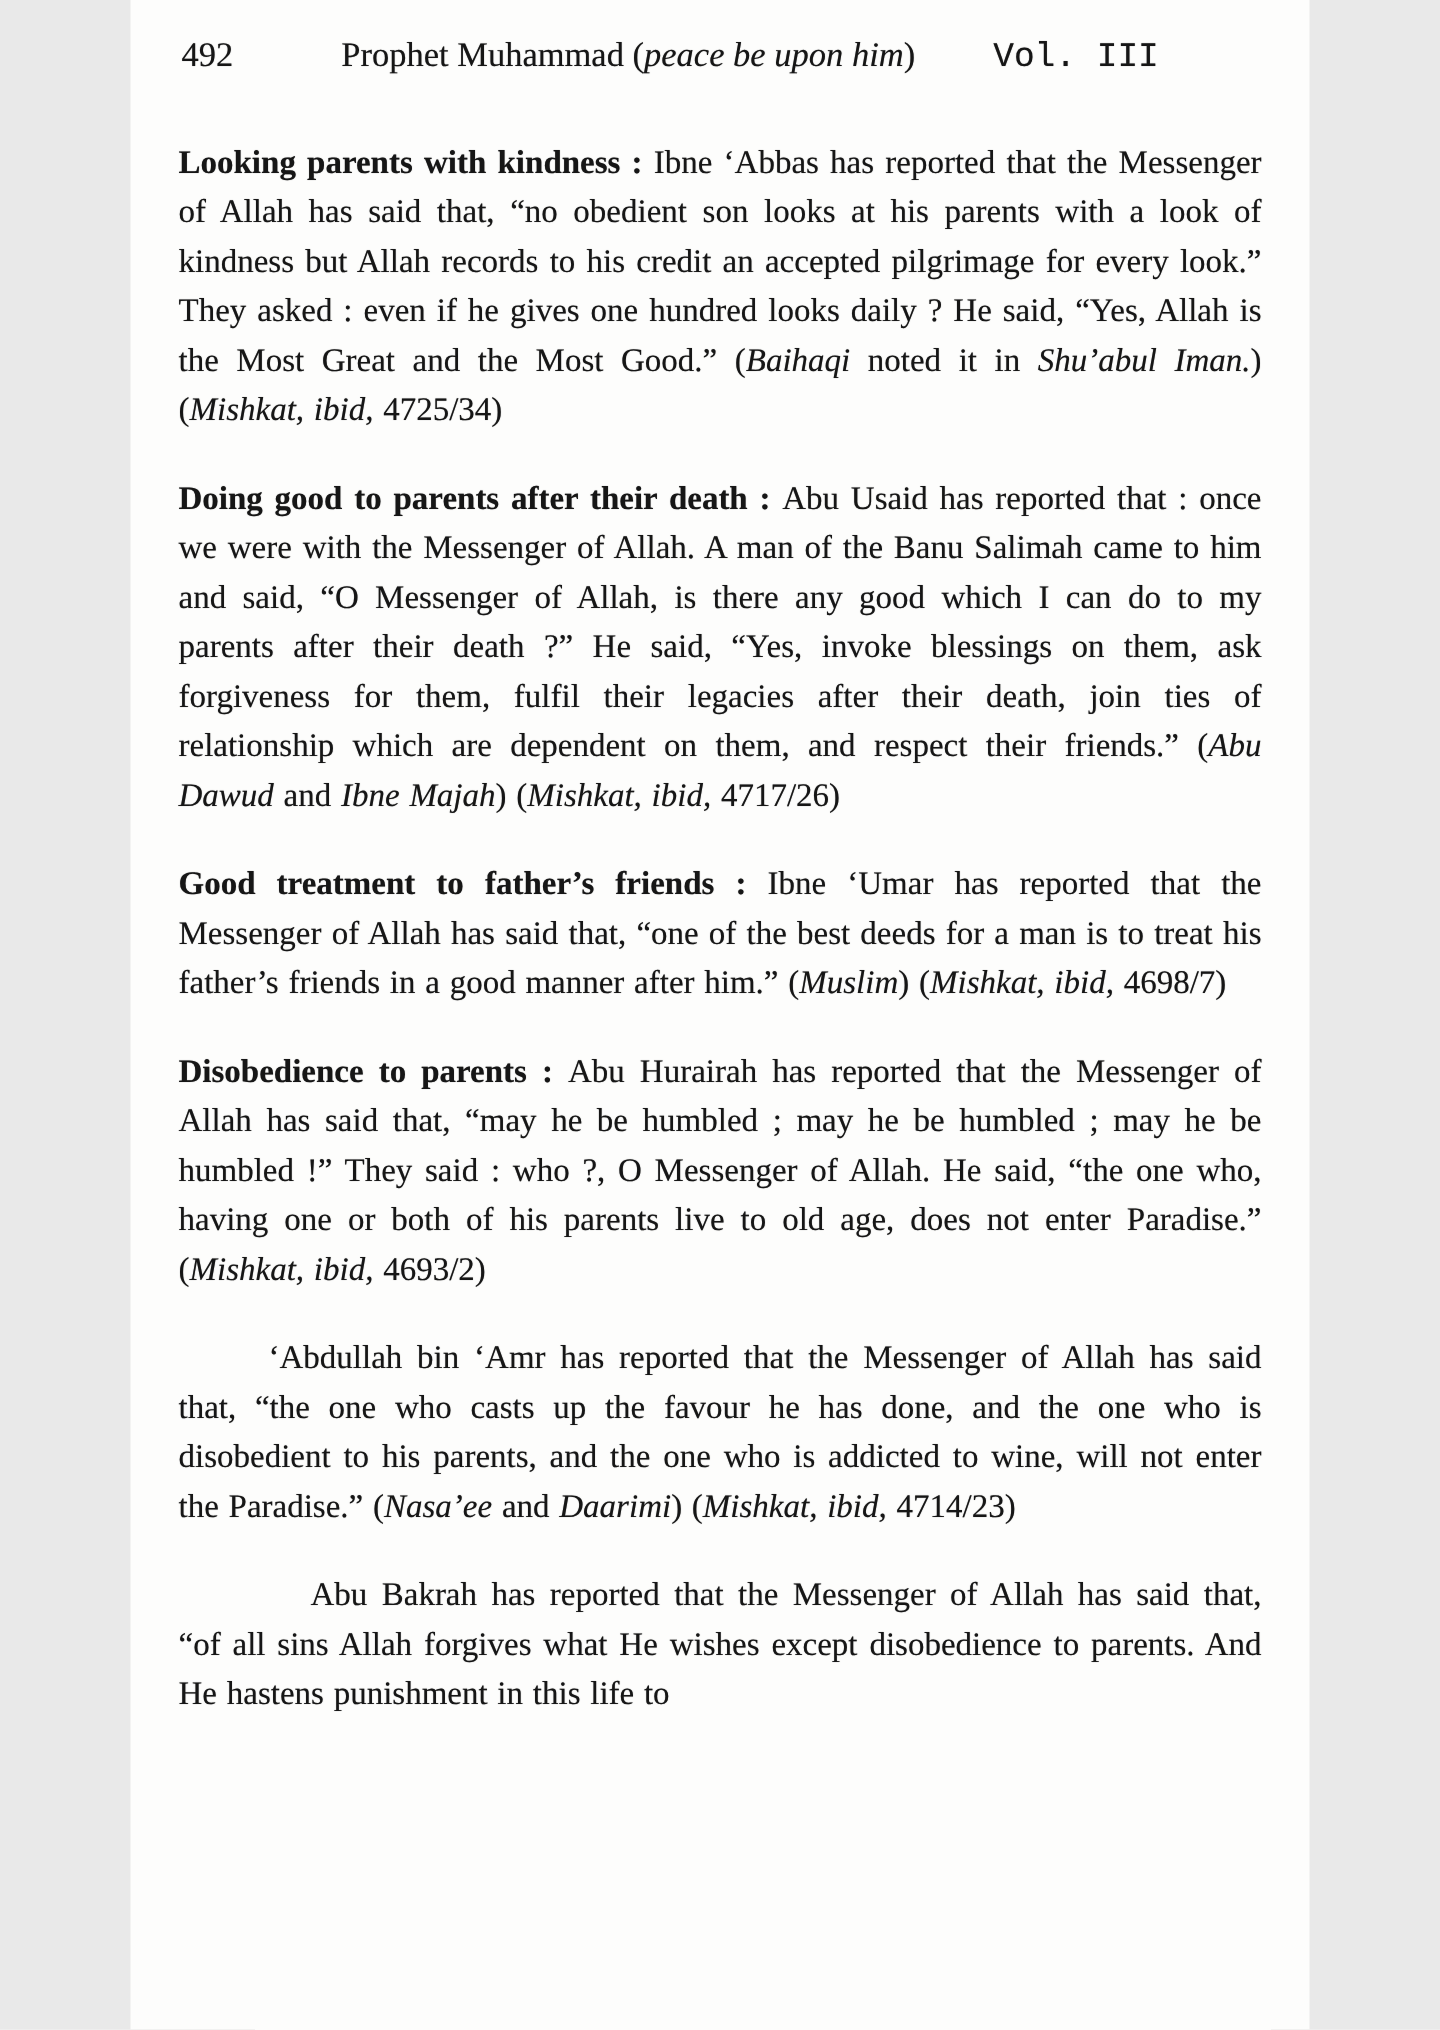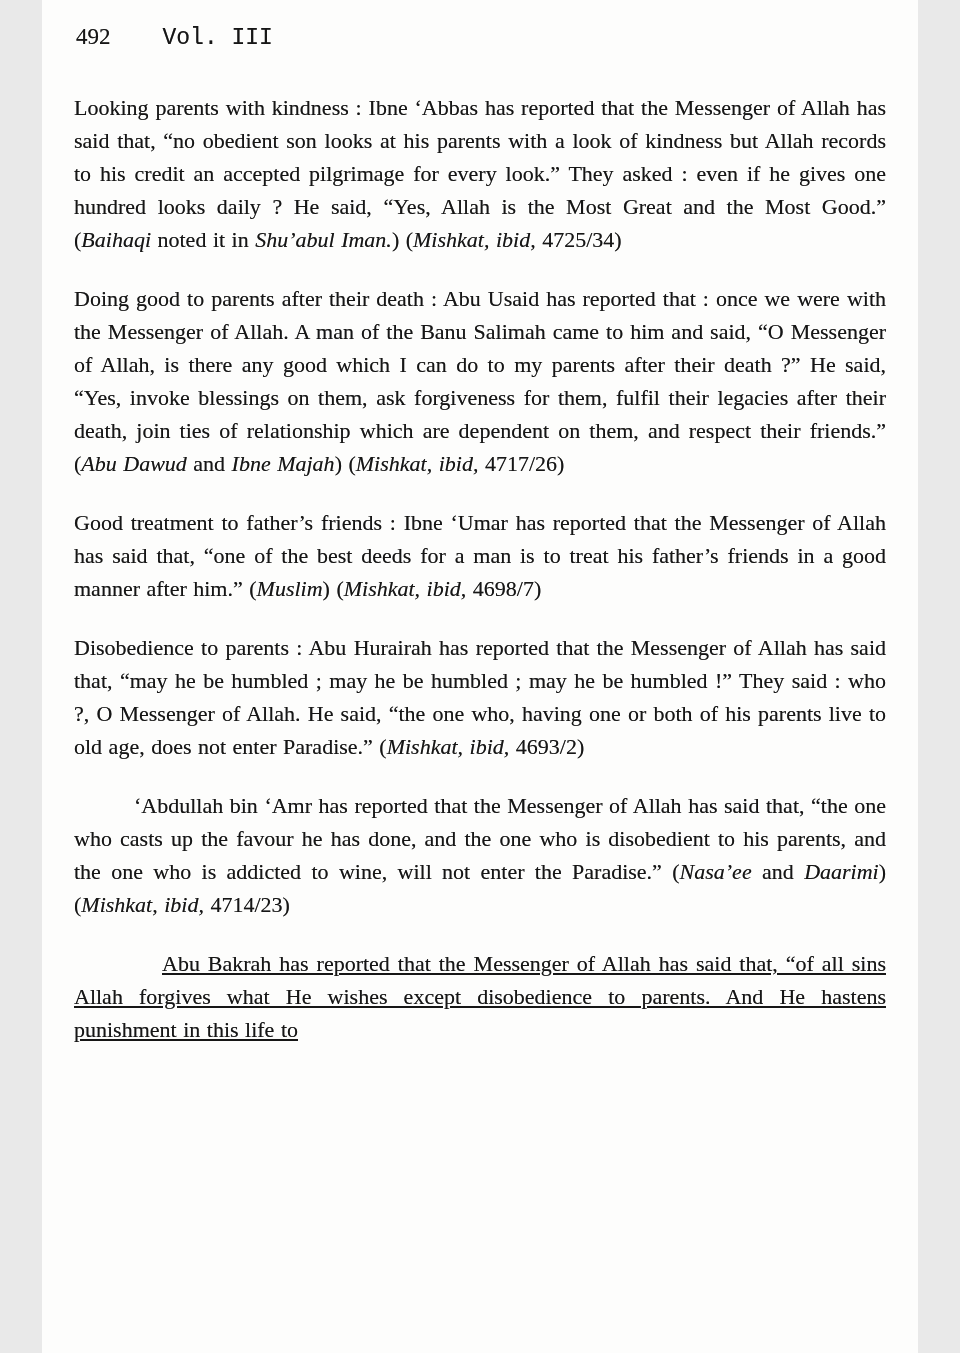--- a/index.html
+++ b/index.html
@@ -2,21 +2,21 @@
 <html><head>
 <meta charset="utf-8">
 <style>
   * { margin: 0; padding: 0; box-sizing: border-box; }
   html, body { background: #e9e9e9; }
   body {
     font-family: "Liberation Serif", "DejaVu Serif", serif;
   }
   .page {
     position: relative;
-    width: 876px;
+    width: 786px;
     height: 1353px;
     margin: 0 auto;
     background: #fdfdfc;
     color: #161616;
     overflow: hidden;
     text-shadow: 0 0 0.6px rgba(20,20,20,0.55);
   }
   .page-inner {
     padding: 24px 32px 0 32px;
   }
@@ -32,35 +32,36 @@
   .header .volume      { margin-left: 52px; font-family: Liberation Mono, monospace; }
   .body-text { }
   .para {
     font-size: 22px;
     line-height: 33px;
     text-align: justify;
     margin-bottom: 26px;
     word-spacing: 1px;
   }
   .seg { }
-  .seg.bold   { font-weight: normal; }
+  .seg.bold   { font-weight: bold; }
   .seg.italic { font-style: italic; }
   .seg.normal { }
 </style>
 </head>
 <body>
 
 <div class="page">
   <div class="page-inner">
     <div class="header">
       <span class="page-number">492</span>
+      <span class="page-title"><span class="seg normal">Prophet Muhammad (</span><span class="seg italic">peace be upon him</span><span class="seg normal">)</span></span>
       <span class="volume">Vol. III</span>
     </div>
     <div class="body-text">
         <p class="para"><span class="seg bold">Looking parents with kindness : </span><span class="seg normal">Ibne ‘Abbas has reported that the Messenger of Allah has said that, “no obedient son looks at his parents with a look of kindness but Allah records to his credit an accepted pilgrimage for every look.” They asked : even if he gives one hundred looks daily ? He said, “Yes, Allah is the Most Great and the Most Good.” (</span><span class="seg italic">Baihaqi</span><span class="seg normal"> noted it in </span><span class="seg italic">Shu’abul Iman.</span><span class="seg normal">) (</span><span class="seg italic">Mishkat, ibid,</span><span class="seg normal"> 4725/34)</span></p>
         <p class="para"><span class="seg bold">Doing good to parents after their death : </span><span class="seg normal">Abu Usaid has reported that : once we were with the Messenger of Allah. A man of the Banu Salimah came to him and said, “O Messenger of Allah, is there any good which I can do to my parents after their death ?” He said, “Yes, invoke blessings on them, ask forgiveness for them, fulfil their legacies after their death, join ties of relationship which are dependent on them, and respect their friends.” (</span><span class="seg italic">Abu Dawud</span><span class="seg normal"> and </span><span class="seg italic">Ibne Majah</span><span class="seg normal">) (</span><span class="seg italic">Mishkat, ibid,</span><span class="seg normal"> 4717/26)</span></p>
         <p class="para"><span class="seg bold">Good treatment to father’s friends : </span><span class="seg normal">Ibne ‘Umar has reported that the Messenger of Allah has said that, “one of the best deeds for a man is to treat his father’s friends in a good manner after him.” (</span><span class="seg italic">Muslim</span><span class="seg normal">) (</span><span class="seg italic">Mishkat, ibid,</span><span class="seg normal"> 4698/7)</span></p>
         <p class="para"><span class="seg bold">Disobedience to parents : </span><span class="seg normal">Abu Hurairah has reported that the Messenger of Allah has said that, “may he be humbled ; may he be humbled ; may he be humbled !” They said : who ?, O Messenger of Allah. He said, “the one who, having one or both of his parents live to old age, does not enter Paradise.” (</span><span class="seg italic">Mishkat, ibid,</span><span class="seg normal"> 4693/2)</span></p>
         <p class="para" style="text-indent: 60px;"><span class="seg normal">‘Abdullah bin ‘Amr has reported that the Messenger of Allah has said that, “the one who casts up the favour he has done, and the one who is disobedient to his parents, and the one who is addicted to wine, will not enter the Paradise.” (</span><span class="seg italic">Nasa’ee</span><span class="seg normal"> and </span><span class="seg italic">Daarimi</span><span class="seg normal">) (</span><span class="seg italic">Mishkat, ibid,</span><span class="seg normal"> 4714/23)</span></p>
-        <p class="para" style="text-indent: 88px; text-decoration: underline;"><span class="seg normal">Abu Bakrah has reported that the Messenger of Allah has said that, “of all sins Allah forgives what He wishes except disobedience to parents. And He hastens punishment in this life to</span></p>
+        <p class="para" style="text-indent: 88px;"><span class="seg normal">Abu Bakrah has reported that the Messenger of Allah has said that, “of all sins Allah forgives what He wishes except disobedience to parents. And He hastens punishment in this life to</span></p>
       </div>
   </div>
 </div>
 
 </body></html>

